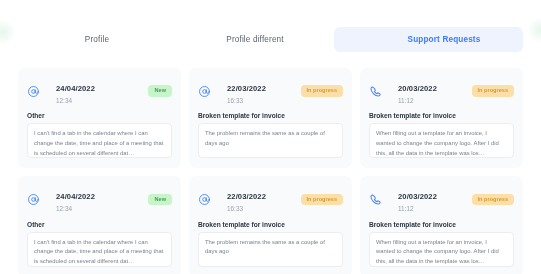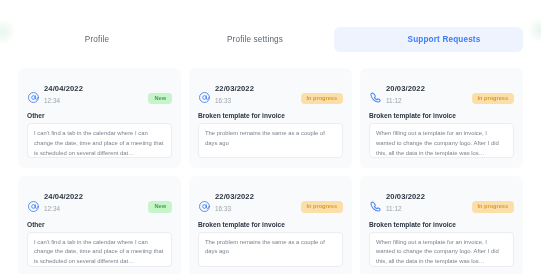--- a/index.html
+++ b/index.html
@@ -72,22 +72,22 @@
 
   .card {
     background: #f9fafb;
     border-radius: 7px;
     padding: 9px 9px 10px 9px;
     min-height: 77px;
   }
 
   .card-head {
     display: flex;
-    align-items: flex-end;
-    gap: 4px;
+    align-items: center;
+    gap: 16px;
   }
 
   .chan-icon {
     width: 13px;
     height: 13px;
     flex: 0 0 13px;
     color: #4a86f7;
     margin-top: 1px;
   }
   .chan-icon svg { display: block; width: 13px; height: 13px; }
@@ -151,21 +151,21 @@
 <div class="page">
 
   <div class="corner-glow tl"></div>
   <div class="corner-glow tr"></div>
 
   <nav class="tabs" id="tabs">
       <div class="tab">
         <span>Profile</span>
       </div>
       <div class="tab">
-        <span>Profile settings</span>
+        <span>Profile different</span>
       </div>
       <div class="tab active">
         <span>Support Requests</span>
       </div>
     </nav>
 
   <section class="card-grid" id="card-grid">
       <article class="card">
         <div class="card-head">
           <span class="chan-icon">

